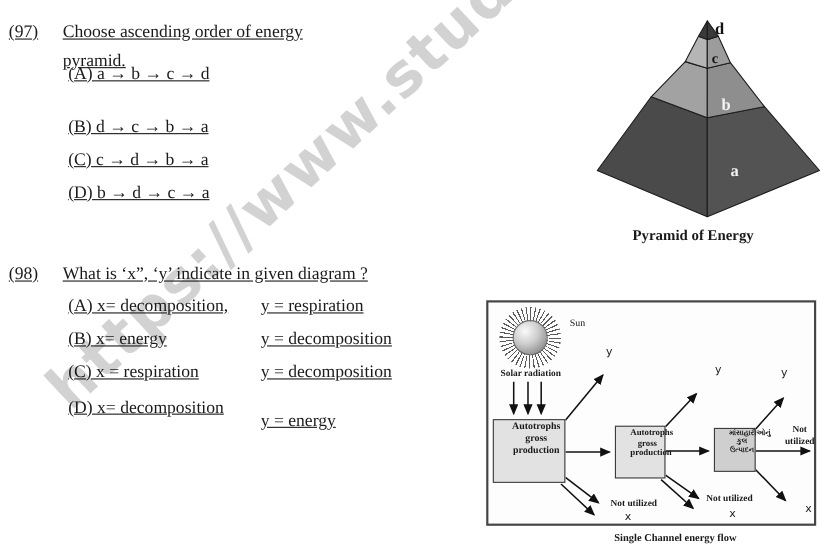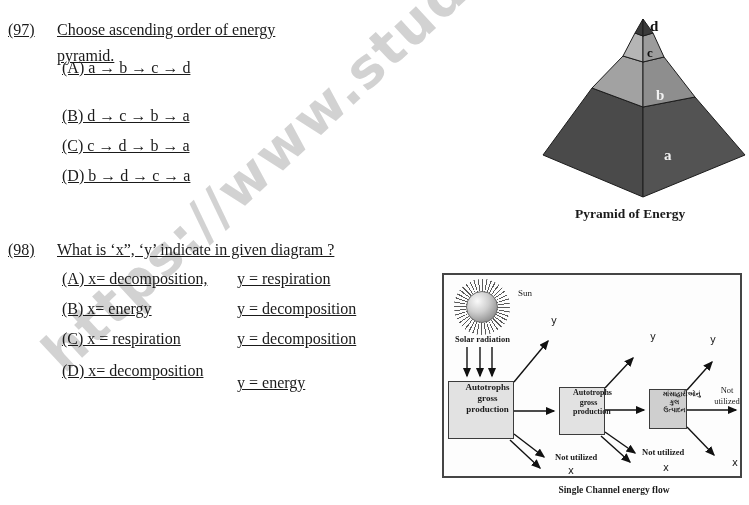--- a/index.html
+++ b/index.html
@@ -45,21 +45,21 @@
   .flow-label{position:absolute;font-size:9px;white-space:nowrap;text-align:center;}
   .flow-label.bold{font-weight:bold;font-size:8.5px;}
   .xy{position:absolute;font-family:"DejaVu Sans", sans-serif;font-size:10px;color:#222;}
   .fbox{
     position:absolute;border:1.5px solid #3c3c3c;background:#e2e2e2;
     text-align:center;font-weight:bold;box-sizing:border-box;
     display:flex;flex-direction:column;justify-content:flex-start;padding-left:13px;
   }
   .fbox div{line-height:1.2;}
   .nright{position:absolute;left:264px;top:110px;width:38px;text-align:center;
-    font-weight:normal;font-size:8.5px;line-height:1.25;}
+    font-weight:bold;font-size:8.5px;line-height:1.25;}
   svg text{font-family:"Liberation Serif", serif;}
 </style>
 </head>
 <body>
 
 <div class="watermark">https://www.stud</div>
 
 <div class="qtxt" style="left:8px;top:21px">(97)</div>
 <div class="qtxt" style="left:57px;top:21px">Choose ascending order of energy</div>
 <div class="qtxt" style="left:57px;top:47px">pyramid.</div>

